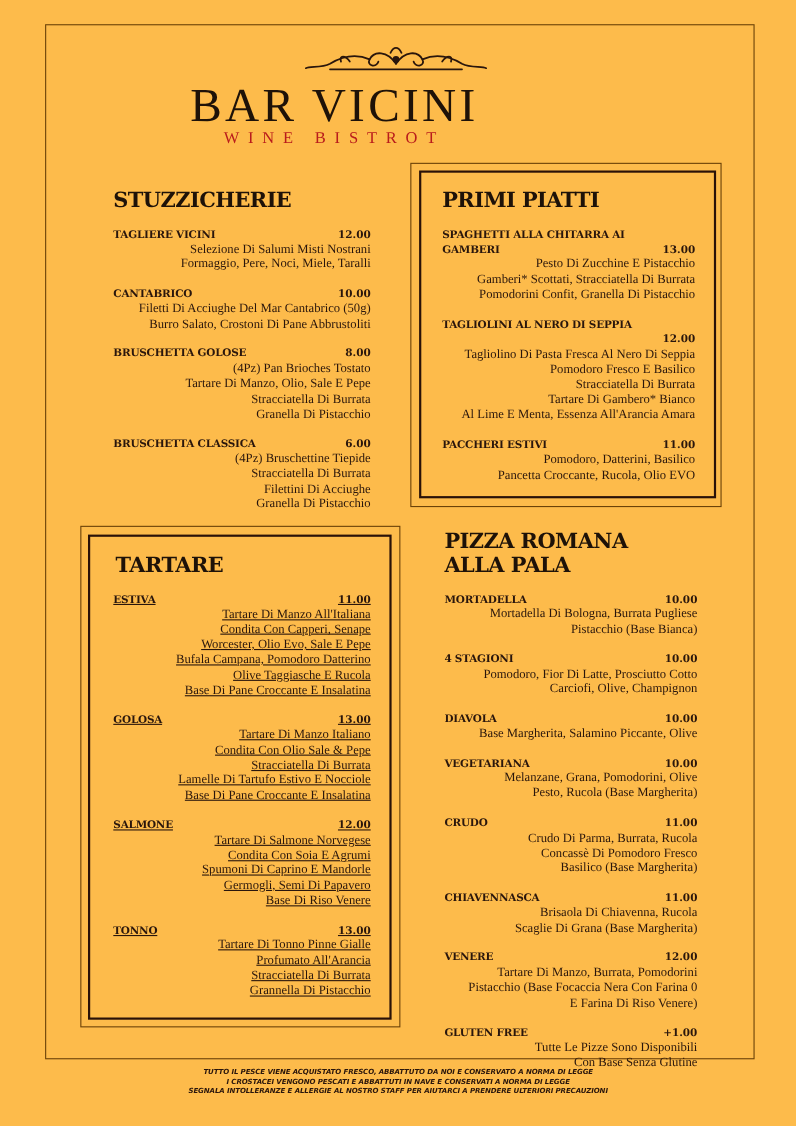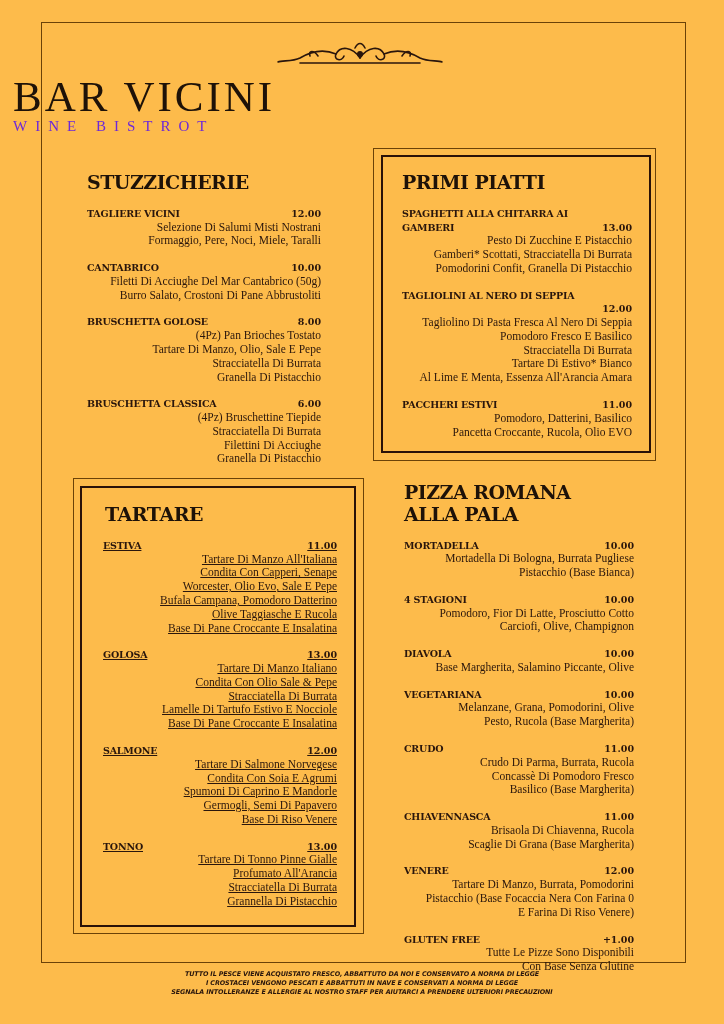--- a/index.html
+++ b/index.html
@@ -1,22 +1,22 @@
 <!DOCTYPE html>
 <html><head>
 <meta charset="utf-8">
 <style>
   * { box-sizing: border-box; margin: 0; padding: 0; }
   html, body { width: 724px; height: 1024px; background: #fdbb4b; overflow: hidden; }
   body { position: relative; font-family: "DejaVu Serif", serif; color: #2a160c; }
   .page-border { position: absolute; left: 41px; top: 22px; width: 645px; height: 941px; border: 1.5px solid #6b4208; }
   .ornament { position: absolute; left: 270px; top: 40px; width: 180px; height: 30px; }
-  .brand { position: absolute; left: 13px; width: 608px; }
+  .brand { position: absolute; left: 0; width: 608px; text-align: center; }
   .brand-title { top: 72px; font-family: "Liberation Serif", serif; font-size: 43px; letter-spacing: 3px; font-weight: normal; color: #1e1208; }
-  .brand-sub { top: 118px; font-family: "Liberation Serif", serif; font-size: 15px; letter-spacing: 8px; color: #6d28d9; }
+  .brand-sub { top: 118px; font-family: "Liberation Serif", serif; font-size: 15px; letter-spacing: 8px; color: #b91c1c; }
   .section { position: absolute; }
   .section-title { font-family: "DejaVu Serif", serif; font-size: 19px; font-weight: bold; letter-spacing: -0.5px; color: #1e1208; line-height: 1.15; }
   .item { margin-top: 13px; font-size: 10.5px; line-height: 13.7px; font-family: "Liberation Serif", serif; }
   .item-head { display: flex; justify-content: space-between; align-items: flex-end; }
   .item-name { font-weight: bold; font-size: 10.5px; text-transform: uppercase; font-family: "DejaVu Serif", serif; font-size: 9.5px; letter-spacing: -0.2px; }
   .item-price { font-weight: bold; font-family: "DejaVu Serif", serif; font-size: 9.5px; }
   .item-desc { font-size: 11.5px; line-height: 13.8px; text-align: right; }
   .box-outer { position: absolute; border: 1.5px solid #6b4208; }
   .box-inner { position: absolute; border: 2.5px solid #2a1208; }
   .footer { position: absolute; top: 970px; left: 0; width: 724px; text-align: center; font-family: "DejaVu Sans", sans-serif; font-style: italic; font-weight: bold; font-size: 6.4px; line-height: 9px; color: #2a160c; letter-spacing: -0.1px; }
@@ -36,21 +36,21 @@
     <path d="M85 8 C88 2, 92 2, 95 8"></path>
     <path d="M48 16 C44 10, 38 10, 40 16"></path>
     <path d="M132 16 C136 10, 142 10, 140 16"></path>
   </g>
   <circle cx="90" cy="14" r="3" fill="#2a160c"></circle>
 </svg>
 
 <div class="brand brand-title">BAR VICINI</div>
 <div class="brand brand-sub">WINE BISTROT</div>
 
-<div class="section" style="left:87px; top:172px; width:234px;">
+<div class="section" style="left:103px; top:172px; width:234px;">
   <div class="section-title">STUZZICHERIE</div>
   <div id="stuzz-items" style="margin-top:6px;">
       <div class="item">
         <div class="item-head">
           <span class="item-name">TAGLIERE VICINI</span>
           <span class="item-price">12.00</span>
         </div>
         <div class="item-desc">Selezione Di Salumi Misti Nostrani</div>
         <div class="item-desc">Formaggio, Pere, Noci, Miele, Taralli</div>
       </div>
@@ -99,21 +99,21 @@
         <div class="item-desc">Pesto Di Zucchine E Pistacchio</div>
         <div class="item-desc">Gamberi* Scottati, Stracciatella Di Burrata</div>
         <div class="item-desc">Pomodorini Confit, Granella Di Pistacchio</div>
       </div>
       <div class="item">
         <div class="item-name">TAGLIOLINI AL NERO DI SEPPIA</div>
         <div class="item-price" style="text-align: right;">12.00</div>
         <div class="item-desc">Tagliolino Di Pasta Fresca Al Nero Di Seppia</div>
         <div class="item-desc">Pomodoro Fresco E Basilico</div>
         <div class="item-desc">Stracciatella Di Burrata</div>
-        <div class="item-desc">Tartare Di Estivo* Bianco</div>
+        <div class="item-desc">Tartare Di Gambero* Bianco</div>
         <div class="item-desc">Al Lime E Menta, Essenza All'Arancia Amara</div>
       </div>
       <div class="item">
         <div class="item-head">
           <span class="item-name">PACCHERI ESTIVI</span>
           <span class="item-price">11.00</span>
         </div>
         <div class="item-desc">Pomodoro, Datterini, Basilico</div>
         <div class="item-desc">Pancetta Croccante, Rucola, Olio EVO</div>
       </div>

